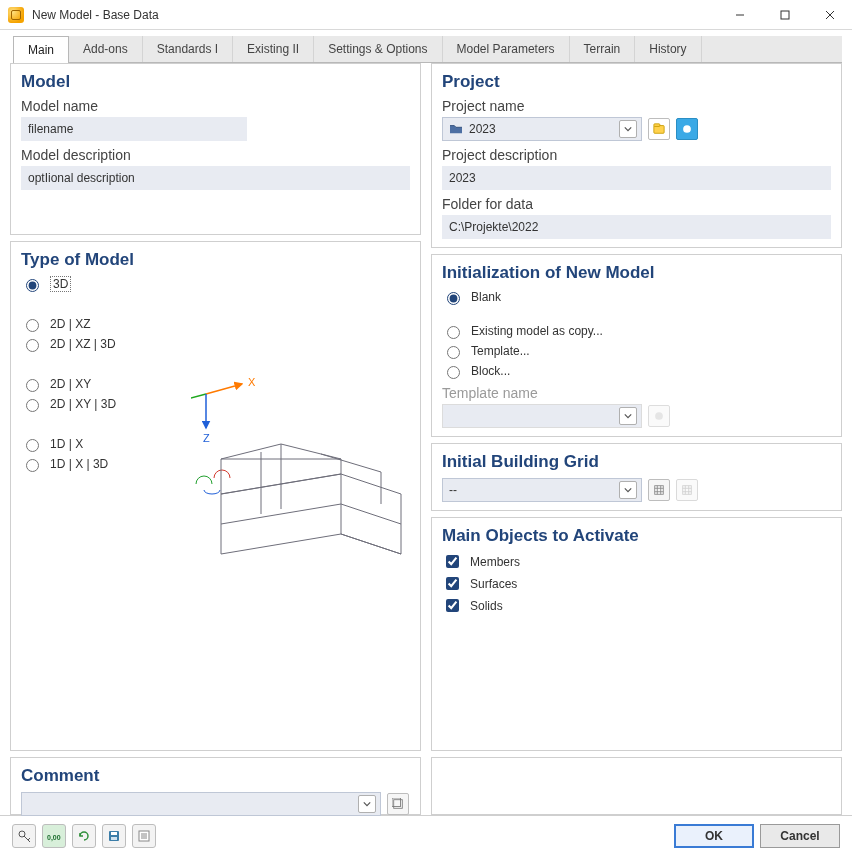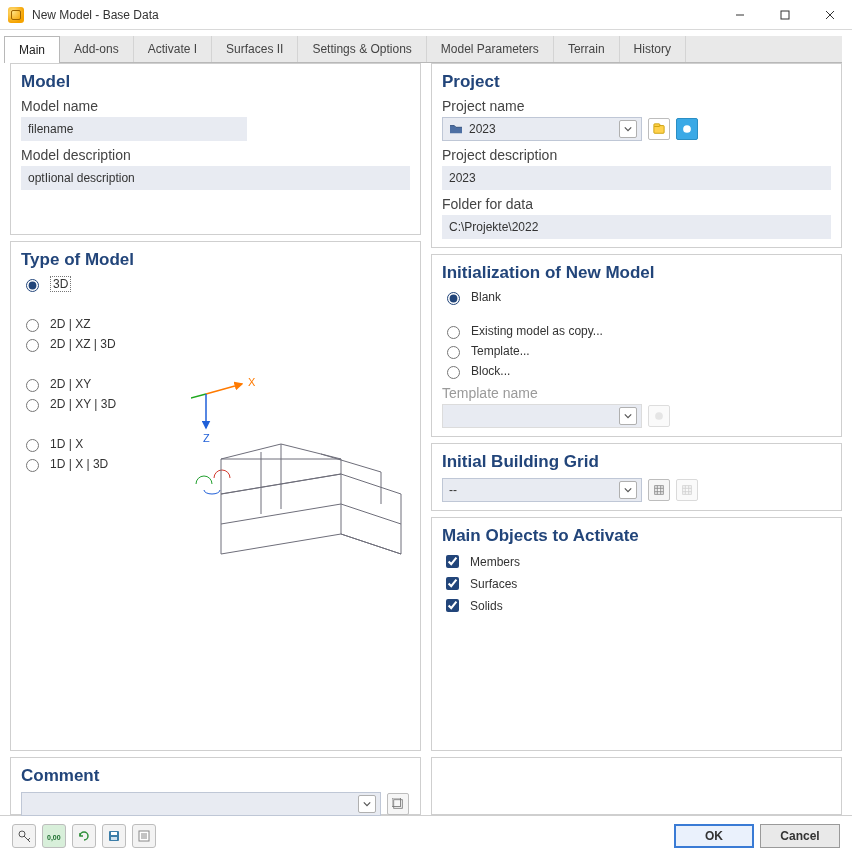--- a/index.html
+++ b/index.html
@@ -40,21 +40,21 @@
     color: #333;
   }
   .win-btn svg { width: 10px; height: 10px; stroke:#333; fill:none; stroke-width:1; }
 
   
   .tab-strip {
     display: flex;
     background: #e9e9e9;
     border-bottom: 1px solid #b8b8b8;
     margin-top: 6px;
-    margin-left: 4px;
+    margin-left: 13px;
     margin-right: 10px;
   }
   .tab {
     padding: 6px 14px;
     font-size: 12px;
     color: #444;
     border-right: 1px solid #d4d4d4;
     cursor: default;
   }
   .tab.active {
@@ -211,22 +211,22 @@
   <div class="win-btn">
     <svg viewBox="0 0 10 10">
         <path d="M1 1 L9 9 M9 1 L1 9"></path>
       </svg>
   </div>
 </div>
 
 <div class="tab-strip">
   <div class="tab active">Main</div>
   <div class="tab">Add-ons</div>
-  <div class="tab">Activate I</div>
-  <div class="tab">Surfaces II</div>
+  <div class="tab">Standards I</div>
+  <div class="tab">Existing II</div>
   <div class="tab">Settings &amp; Options</div>
   <div class="tab">Model Parameters</div>
   <div class="tab">Terrain</div>
   <div class="tab">History</div>
 </div>
 
 <div class="content">
 
   <div class="col">
 

